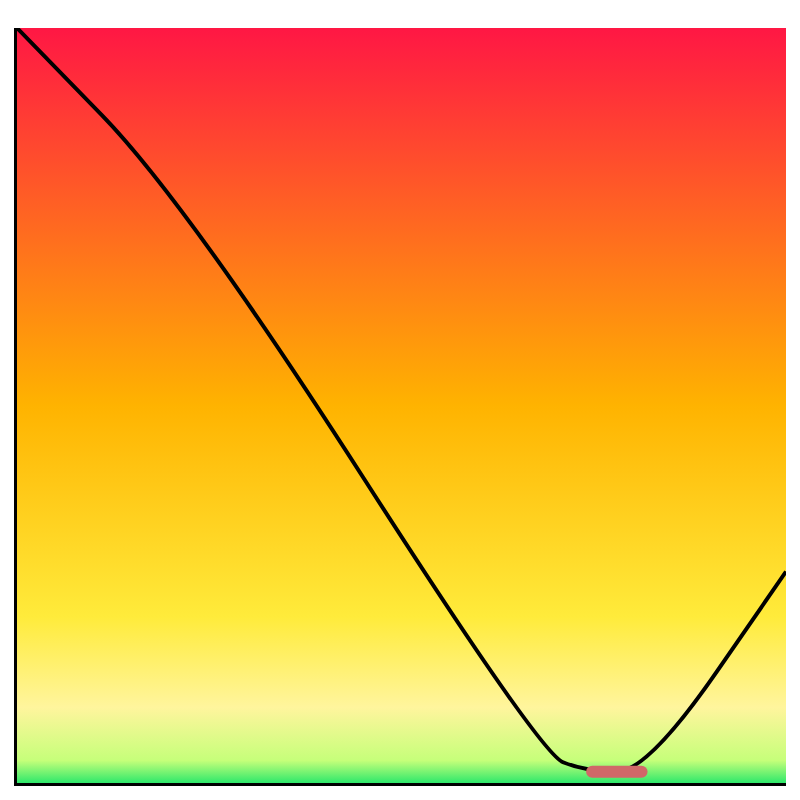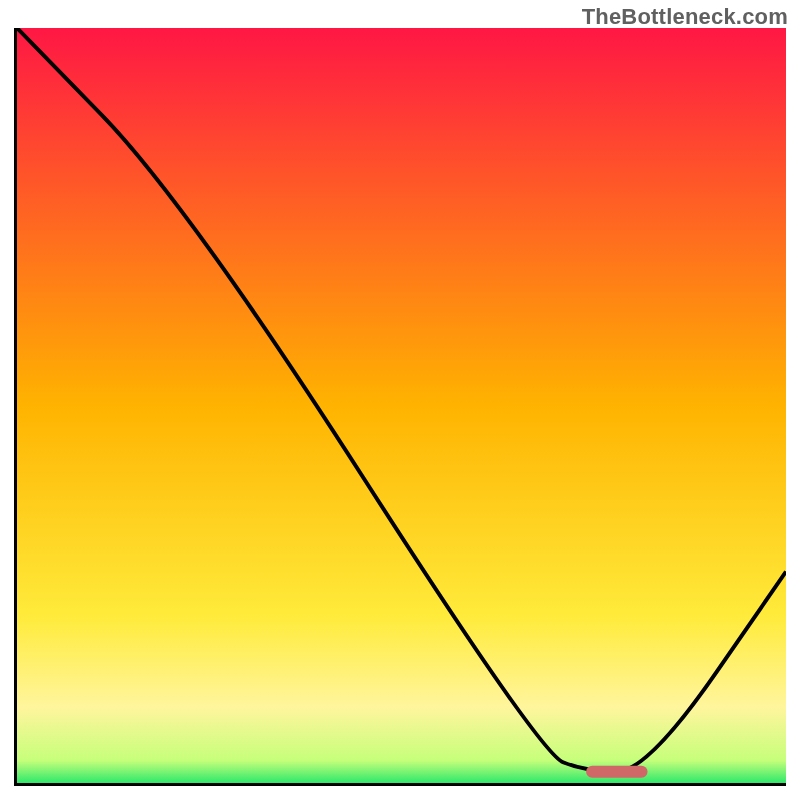--- a/index.html
+++ b/index.html
@@ -41,21 +41,20 @@
     display: block;
     width: 100%;
     height: 100%;
   }
 </style>
 </head>
 <body>
 
 <div class="stage">
 
-  <div class="watermark">TheBottleneck.com</div>
 
   <div class="plot-frame">
     <svg class="chart" viewBox="0 0 1000 1000" preserveAspectRatio="none">
       <defs>
         <linearGradient id="bg-grad" x1="0" y1="0" x2="0" y2="1">
         <stop offset="0%" stop-color="#ff1744"></stop>
             <stop offset="50%" stop-color="#ffb300"></stop>
             <stop offset="78%" stop-color="#ffeb3b"></stop>
             <stop offset="90%" stop-color="#fff59d"></stop>
             <stop offset="97%" stop-color="#c6ff7a"></stop>

